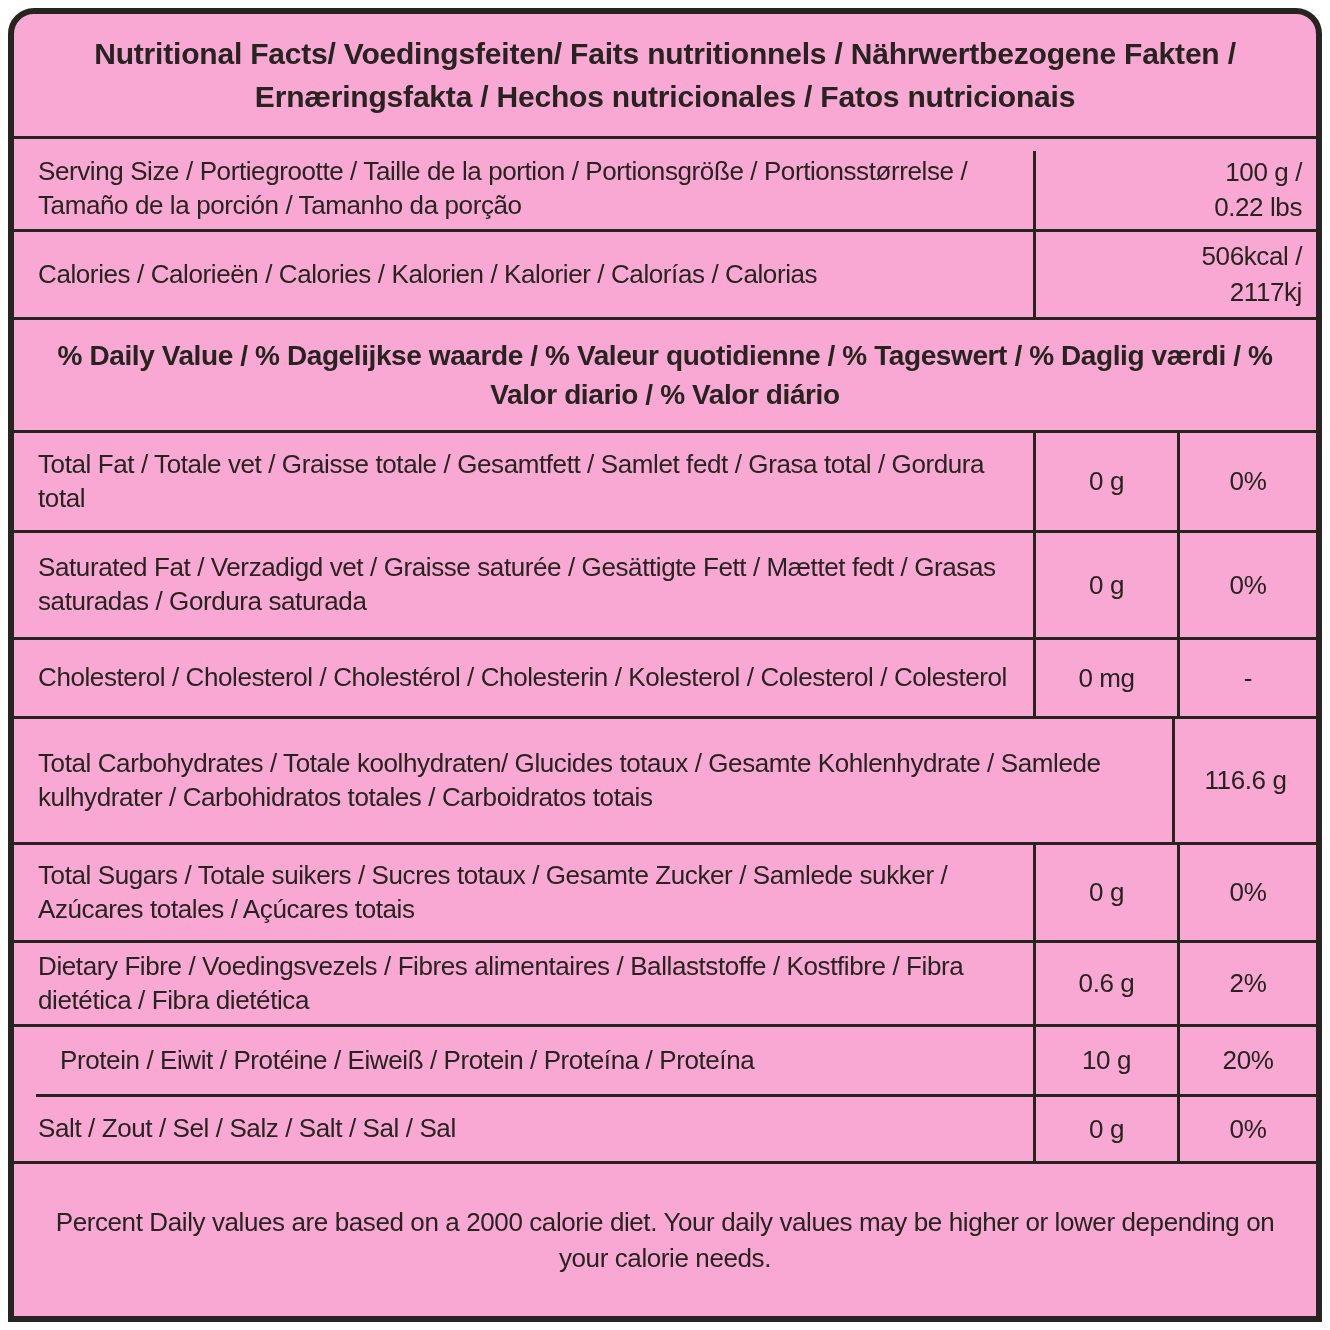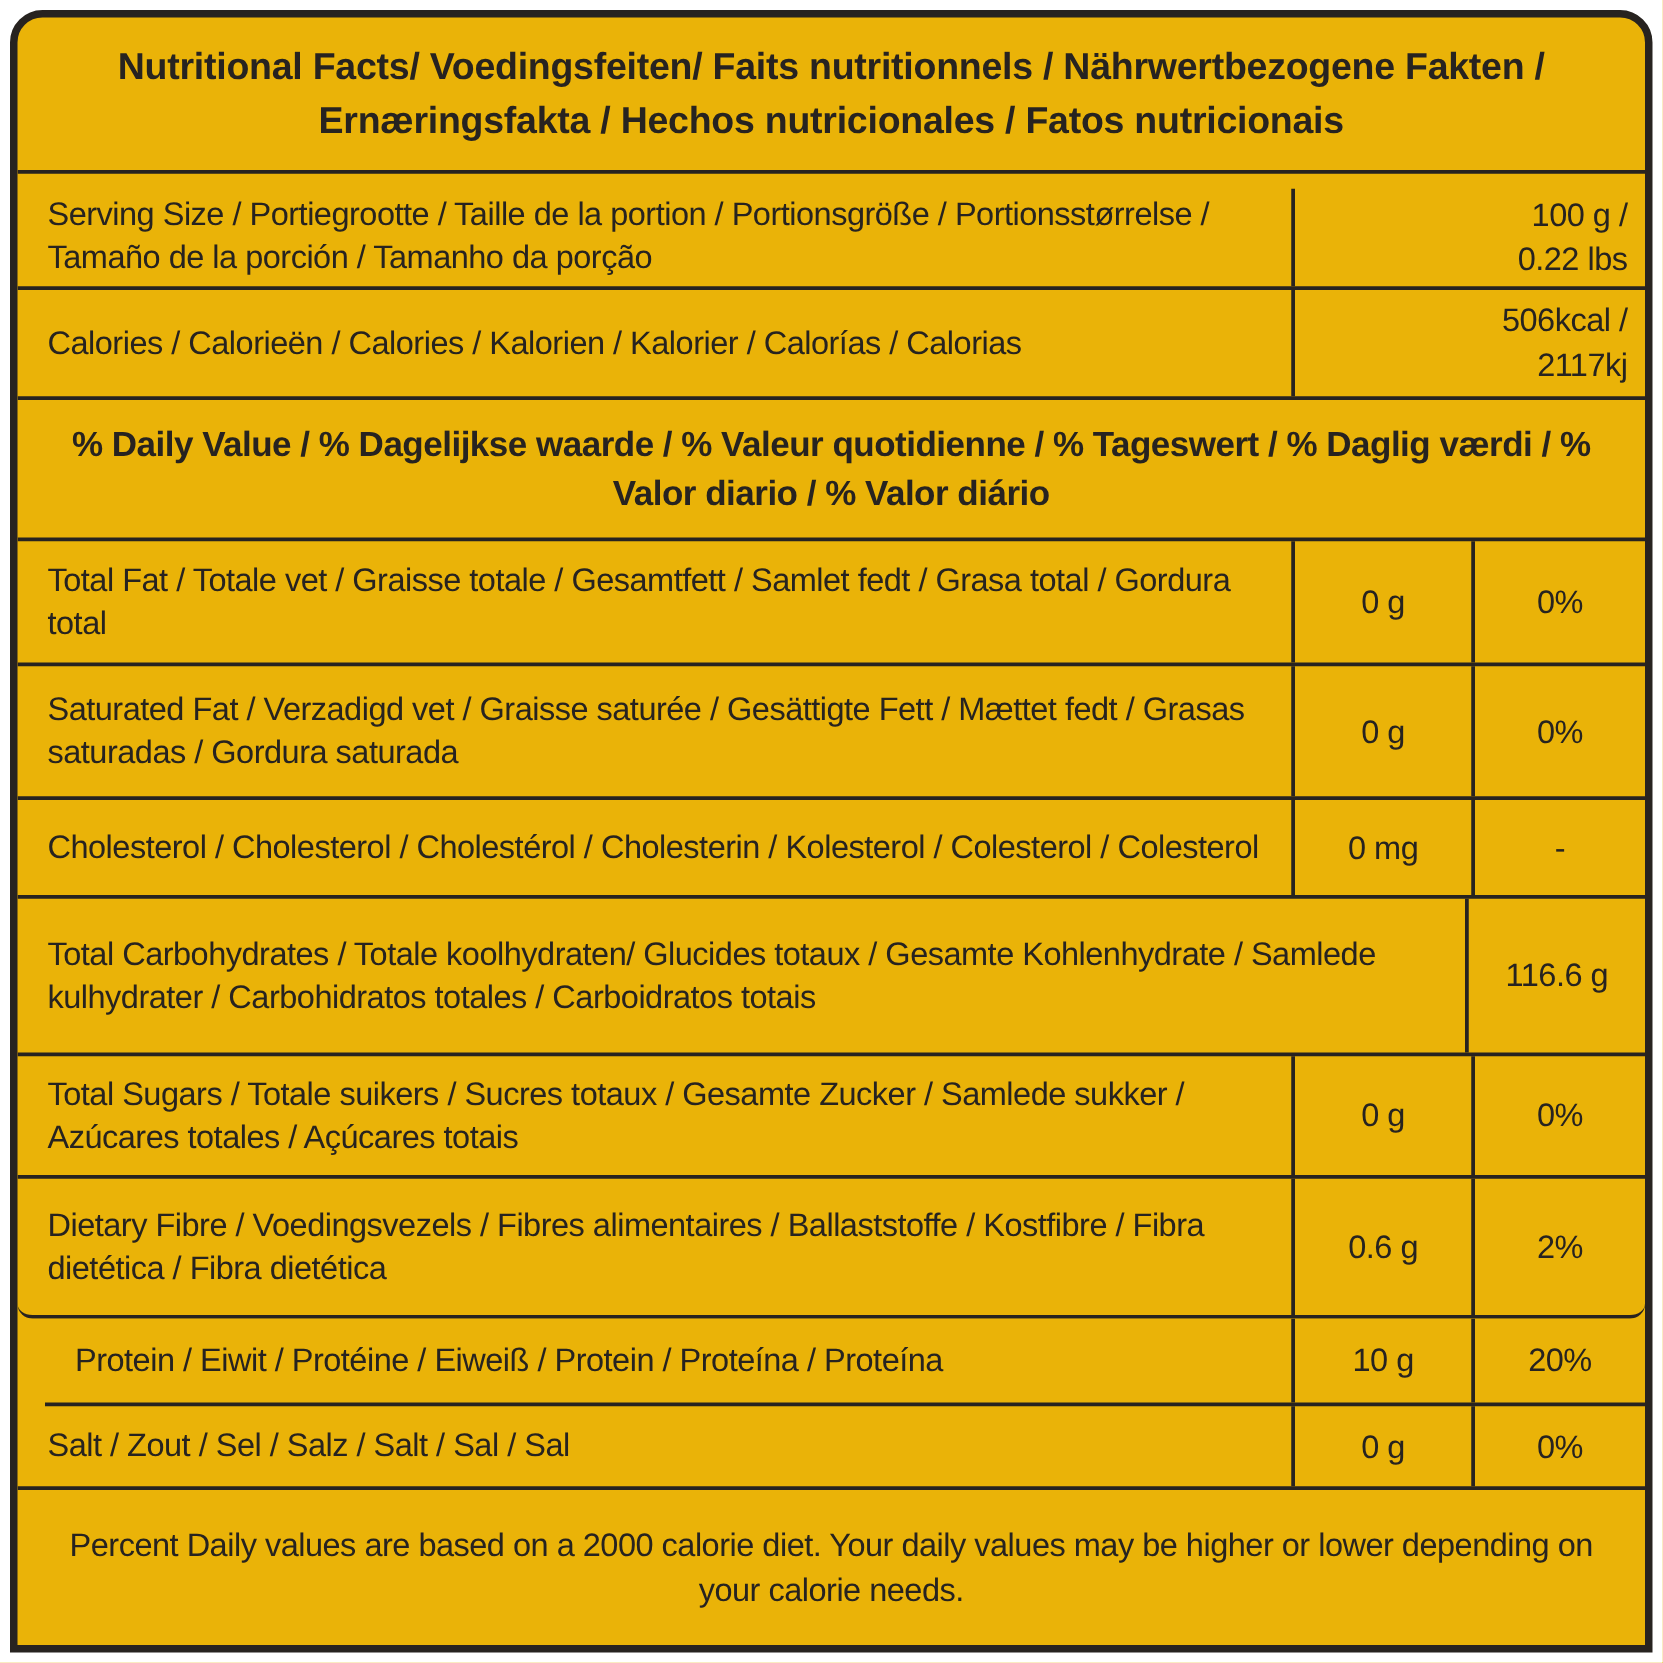--- a/index.html
+++ b/index.html
@@ -18,21 +18,21 @@
   }
   .label-box {
     box-sizing: border-box;
     position: absolute;
     left: 8px;
     top: 8px;
     width: 1314px;
     height: 1314px;
     border: 6px solid #272320;
     border-radius: 26px 26px 0 0;
-    background: #eab308;
+    background: #f9a8d4;
     display: flex;
     flex-direction: column;
     overflow: hidden;
   }
   .row {
     box-sizing: border-box;
     display: flex;
     flex: 0 0 auto;
     border-bottom: 3px solid #272320;
   }
@@ -86,21 +86,21 @@
   
   .r-header   { height: 125px; }
   .r-serving  { height: 93px; align-items: flex-end;  }
   .r-calories { height: 88px;  }
   .r-dv       { height: 113px; }
   .r-fat      { height: 100px; }
   .r-satfat   { height: 107px; }
   .r-chol     { height: 79px; }
   .r-carbs    { height: 126px; }
   .r-sugars   { height: 98px;  }
-  .r-fibre    { height: 112px; border-radius: 12px;  }
+  .r-fibre    { height: 84px;  }
   .r-protein  { height: 70px; margin-left: 22px;  }
   .r-salt     { height: 67px;  }
   .r-footer   { flex: 1 1 auto; }
 </style>
 </head>
 <body>
 
 <div class="label-box">
 
   <div class="row r-header">

